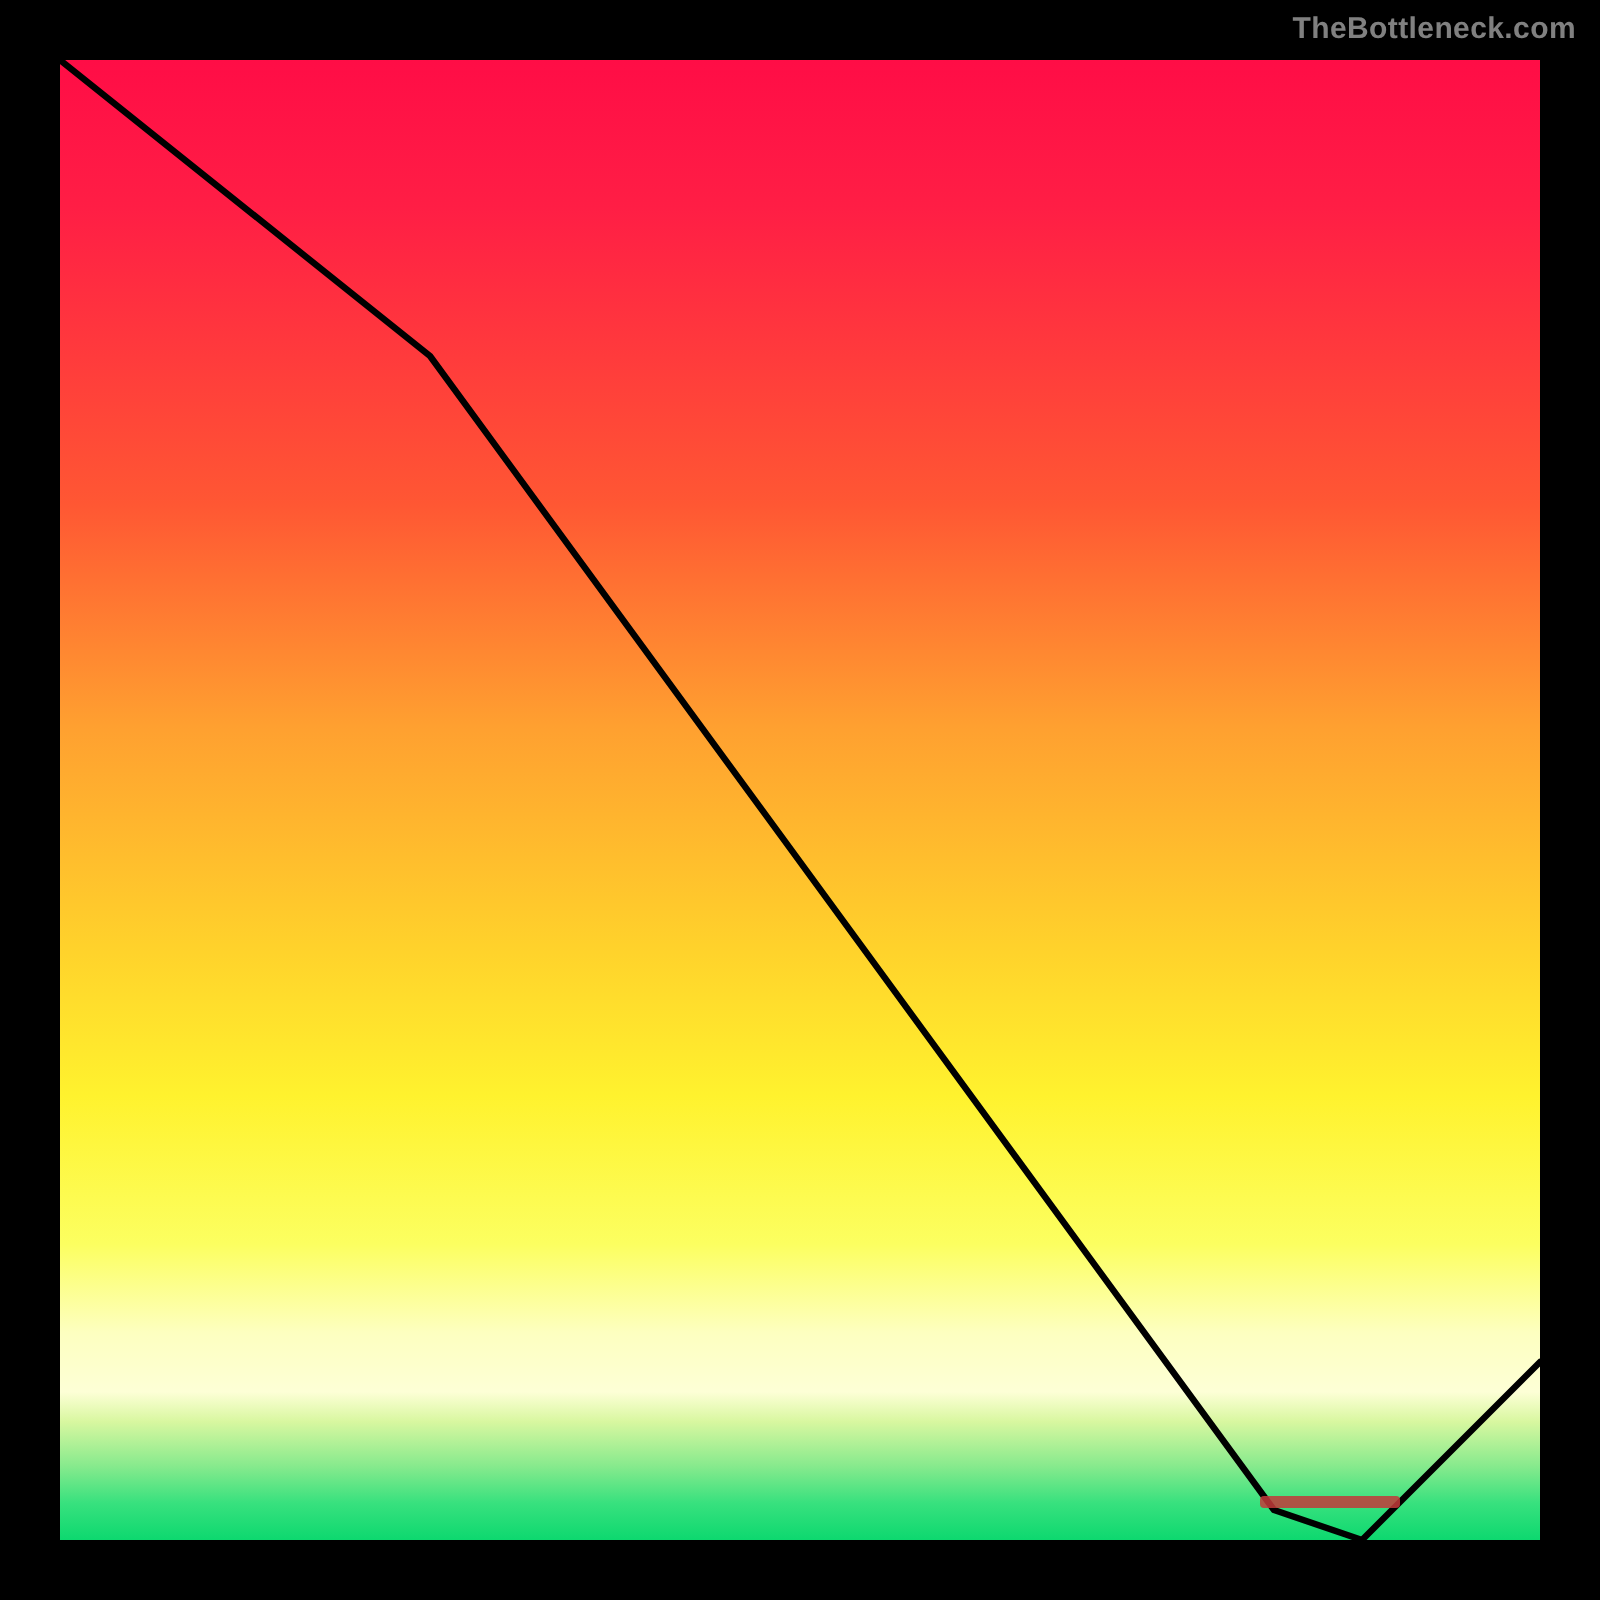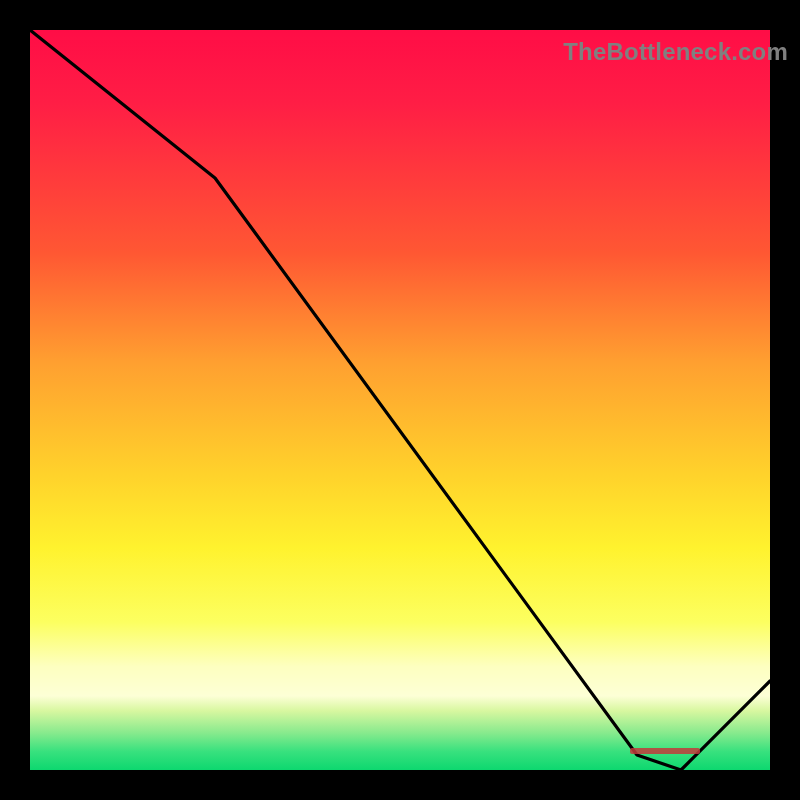--- a/index.html
+++ b/index.html
@@ -41,24 +41,23 @@
       #87ea8d 95%,
       #38e17e 97.5%,
       #0dd86f 100%
     );
   }
   .watermark {
     position: absolute;
     top: 6px;
     right: 12px;
     color: #808080;
-    font-size: 24px;
+    font-size: 15px;
     font-weight: 600;
     letter-spacing: 0.2px;
-    margin-top: 32px;
   }
   svg.curve {
     position: absolute;
     top: 30px;
     left: 30px;
     width: 740px;
     height: 740px;
     overflow: visible;
   }
   .marker-label {

